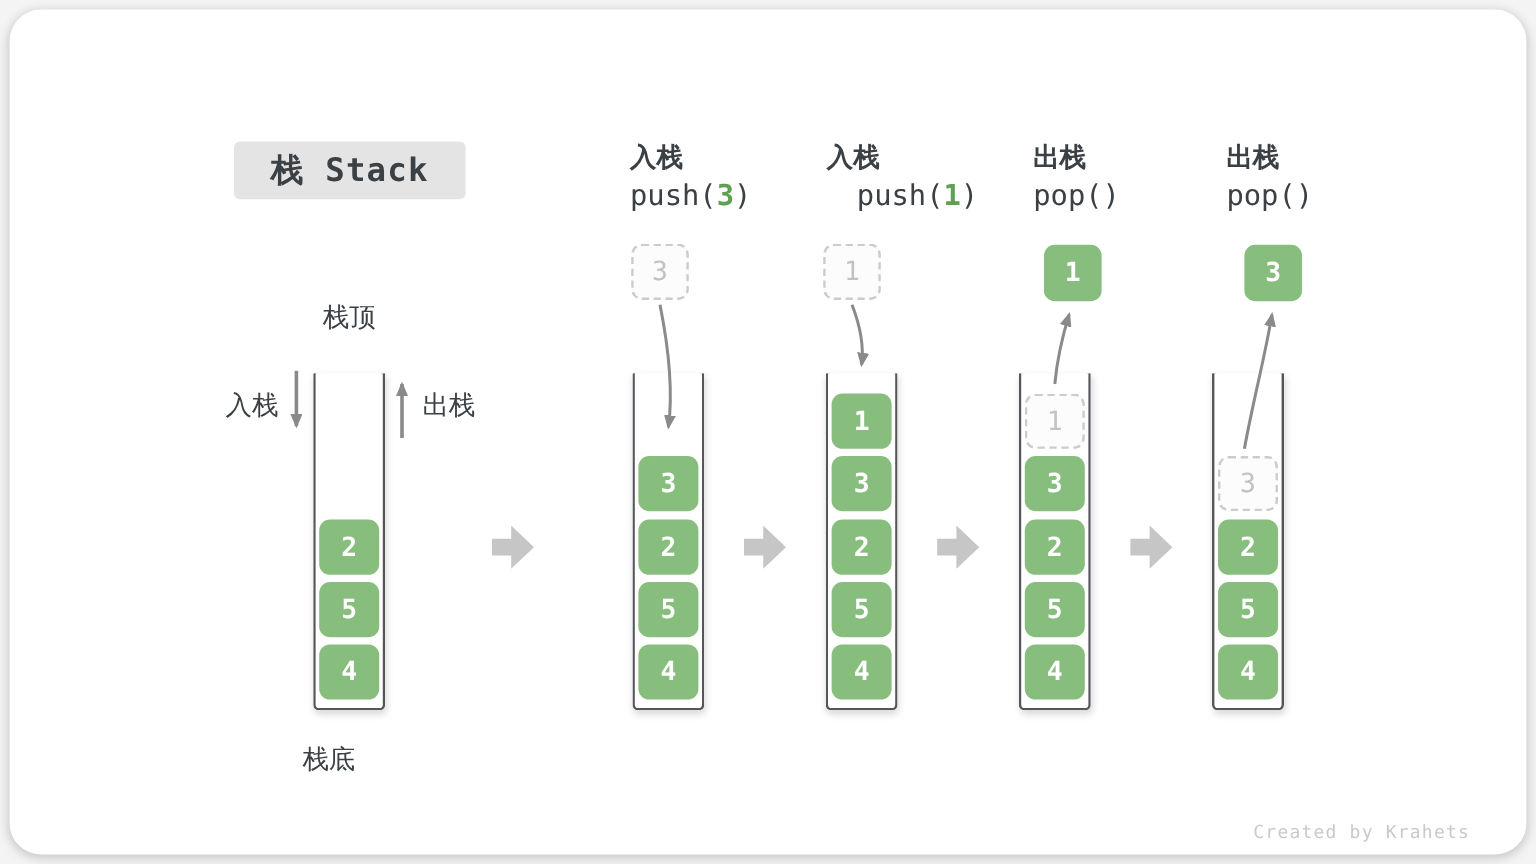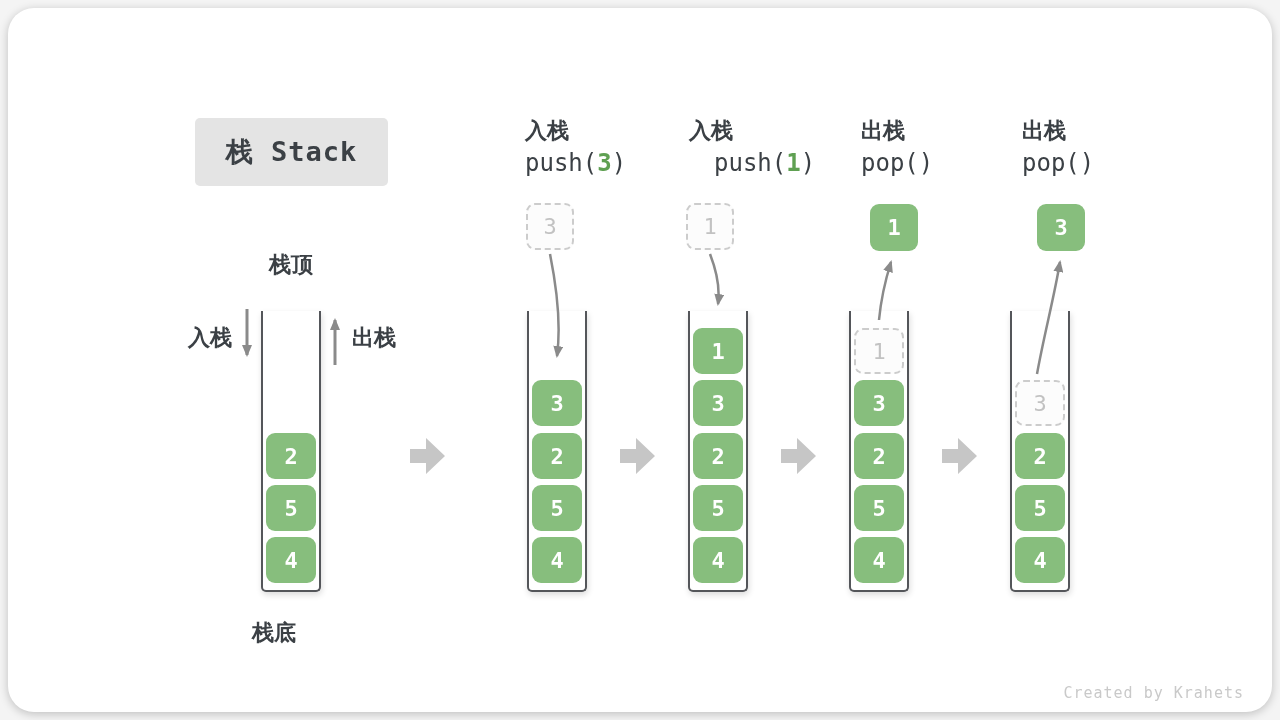--- a/index.html
+++ b/index.html
@@ -12,41 +12,41 @@
     --flow-arrow:#C6C6C6;
     --title-bg:#E4E4E4;
     --watermark:#C9C9C9;
   }
   *{margin:0;padding:0;box-sizing:border-box;}
   html,body{width:1280px;height:720px;overflow:hidden;background:#f4f4f4;
     font-family:"DejaVu Sans Mono","Liberation Mono",monospace;}
   .card{position:absolute;left:8px;top:8px;width:1264px;height:704px;
     background:#ffffff;border-radius:26px;box-shadow:0 2px 10px rgba(0,0,0,0.22);}
   .abs{position:absolute;}
-  .title-box{left:187px;top:110px;width:193px;height:68px;background:var(--title-bg);
+  .title-box{left:187px;top:110px;width:193px;height:48px;background:var(--title-bg);
     border-radius:5px;color:var(--text-dark);font-size:27px;font-weight:bold;
     display:flex;align-items:center;justify-content:center;letter-spacing:1px;}
-  .cjk-label{color:var(--text-dark);font-size:22px;font-weight:bold;
+  .cjk-label{color:var(--text-dark);font-size:22px;font-weight:normal;
     font-family:"Liberation Sans","DejaVu Sans",sans-serif;}
   .centered{width:100px;text-align:center;}
   .hdr1{color:var(--text-dark);font-size:22px;font-weight:bold;top:108px;
     font-family:"Liberation Sans","DejaVu Sans",sans-serif;}
   .hdr2{color:var(--text-dark);font-size:24px;font-weight:500;top:141px;white-space:pre;}
   .hdr2 .arg{color:var(--code-arg-green);font-weight:bold;}
   .cont{top:303px;width:60px;height:281px;border:2px solid #54565A;border-top:none;
     border-radius:0 0 5px 5px;background:#ffffff;box-shadow:1px 3px 6px rgba(0,0,0,0.14);}
   .el{width:50px;height:46px;background:var(--element-green);border-radius:9px;
     color:#ffffff;font-size:22px;font-weight:bold;
     display:flex;align-items:center;justify-content:center;}
   .ghost{width:50px;height:46px;background:#FCFCFC;border:2px dashed var(--ghost-border);
     border-radius:9px;color:var(--ghost-text);font-size:22px;font-weight:500;
     display:flex;align-items:center;justify-content:center;}
   .float{width:48px;height:47px;}
   .overlay{left:0;top:0;width:1280px;height:720px;pointer-events:none;}
-  .watermark{right:28px;top:676px;font-size:15px;color:var(--watermark);letter-spacing:1px;}
+  .watermark{right:47px;top:676px;font-size:15px;color:var(--watermark);letter-spacing:1px;}
 </style>
 </head>
 <body>
 
 <div class="card">
 
   <div class="abs title-box">栈 Stack</div>
 
   <div class="abs cjk-label centered" style="left:233px;top:242px;">栈顶</div>
   <div class="abs cjk-label centered" style="left:216px;top:610px;">栈底</div>

